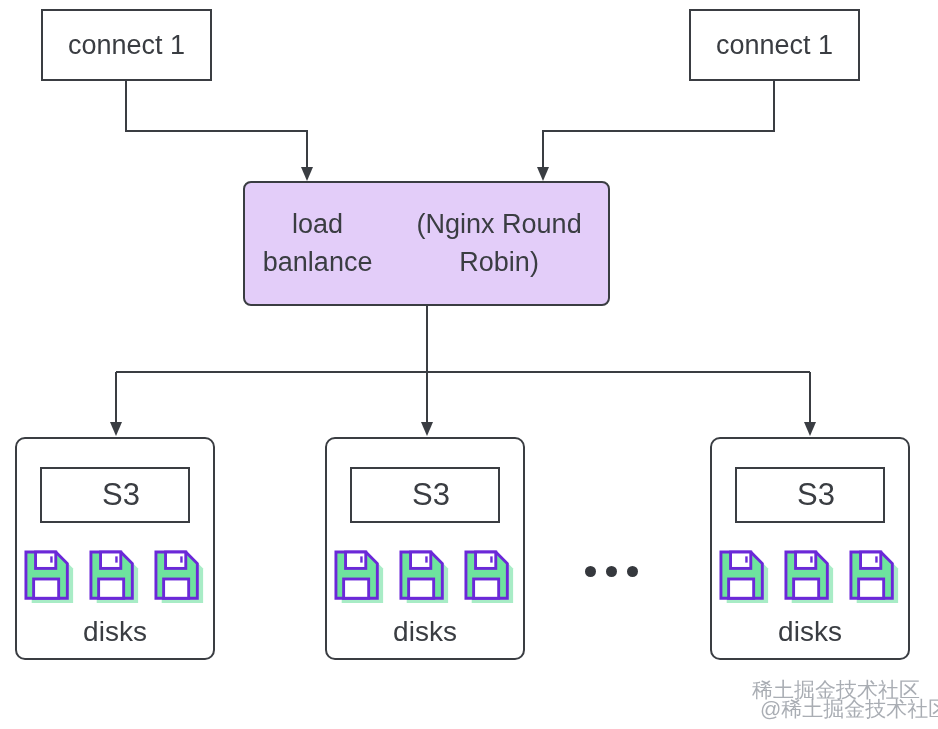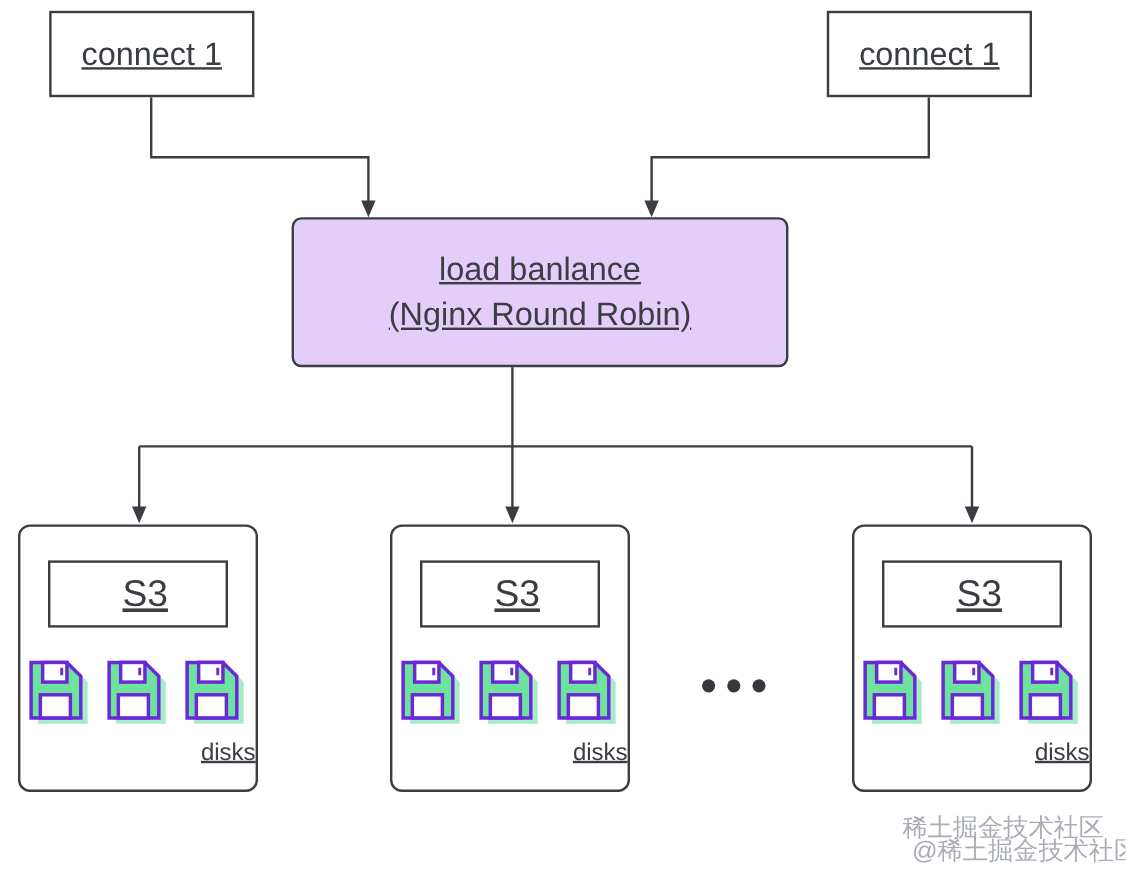--- a/index.html
+++ b/index.html
@@ -12,31 +12,29 @@
     overflow:hidden;
   }
   svg.wires{position:absolute;left:0;top:0;pointer-events:none;}
   .node{
     position:absolute;
     box-sizing:border-box;
     border:2px solid #3a3d42;
     background:#ffffff;
     display:flex;align-items:center;justify-content:center;
     text-align:center;
-    text-decoration:underline;
   }
   .connect-box{
     width:171px;height:72px;
     font-size:27px;
   }
   .lb-box{
-    left:243px;top:181px;width:414px;height:125px;
+    left:243px;top:181px;width:367px;height:125px;
     background:#e3cdf9;border-radius:8px;
     font-size:27px;line-height:1.38;
-    flex-direction:column;
   }
   .server-box{
     top:437px;width:200px;height:223px;
     border-radius:10px;
     display:block;
   }
   .s3-box{
     position:relative;
     box-sizing:border-box;
     margin:28px auto 0 auto;
@@ -47,22 +45,22 @@
     padding-left:12px;
   }
   .floppy-row{
     position:relative;
     margin-top:27px;
     display:flex;justify-content:center;gap:13px;
   }
   .disks-label{
     position:relative;
     margin-top:8px;
-    text-align:right;
-    font-size:20px;
+    text-align:center;
+    font-size:28px;
   }
   .server-label{
     position:absolute;
     top:682px;width:200px;
     text-align:center;
     font-size:28px;
   }
   .dots{
     position:absolute;
     left:585px;top:566px;

